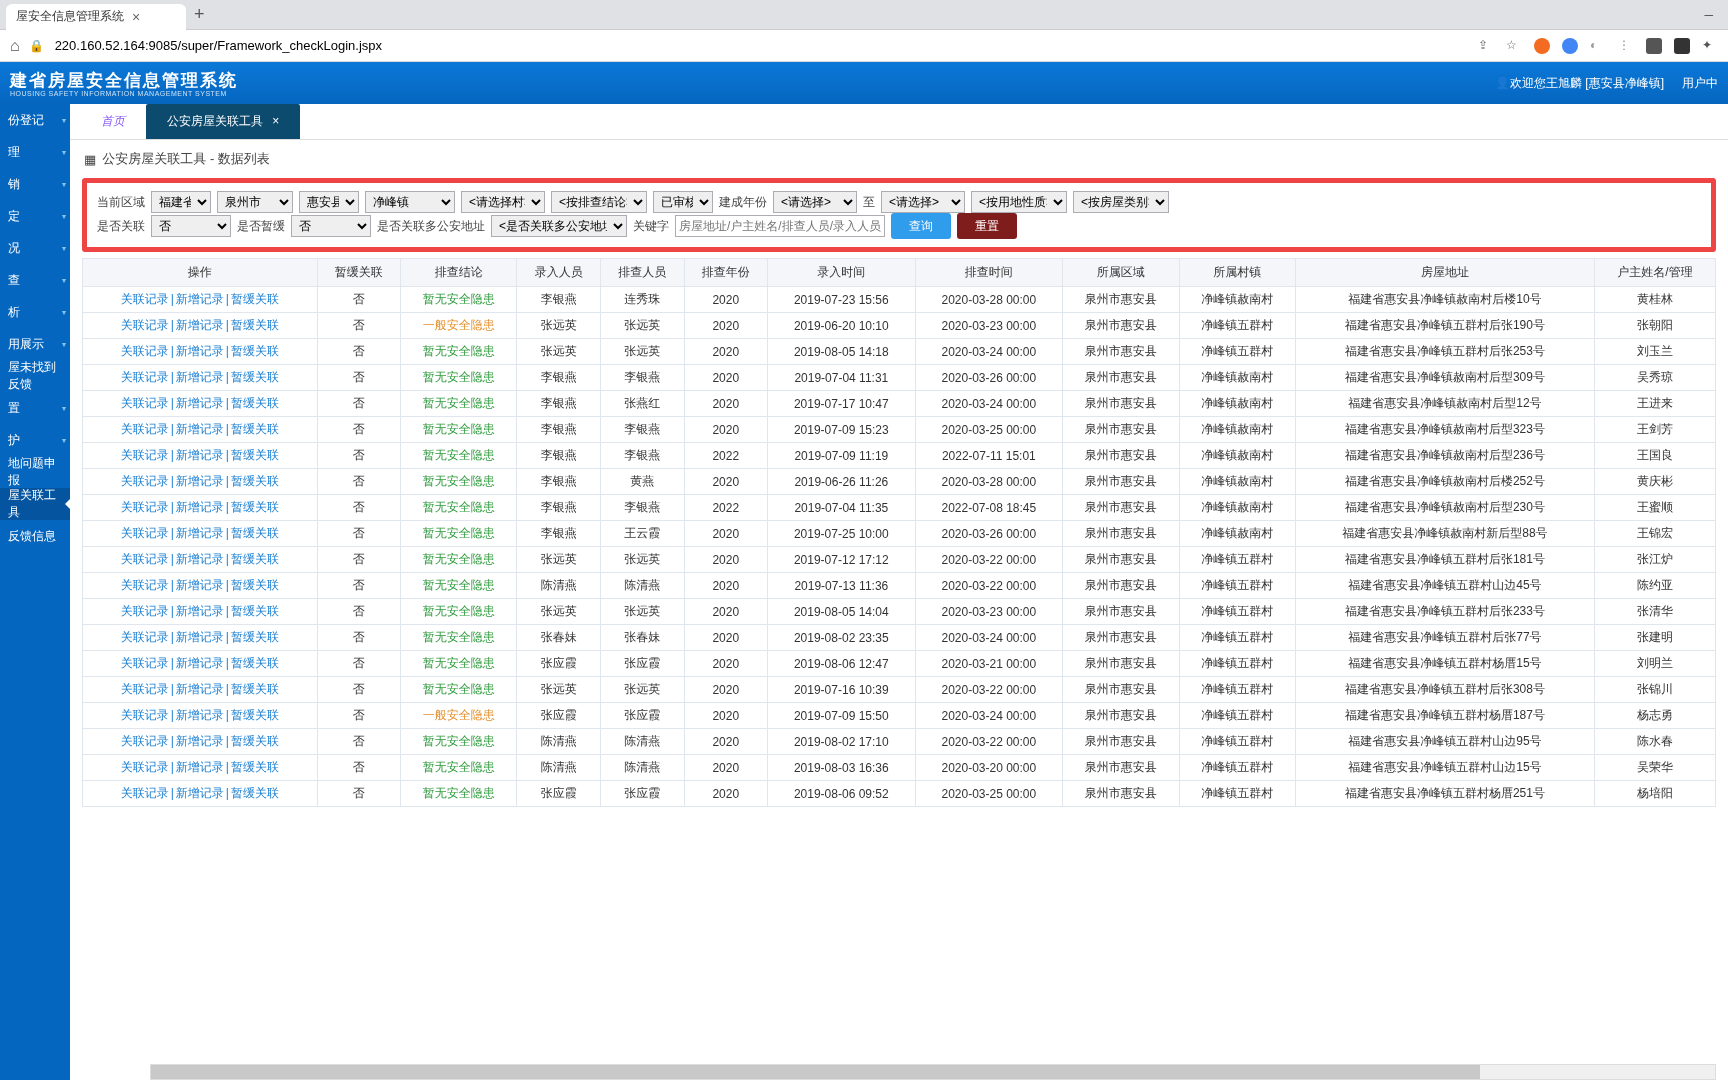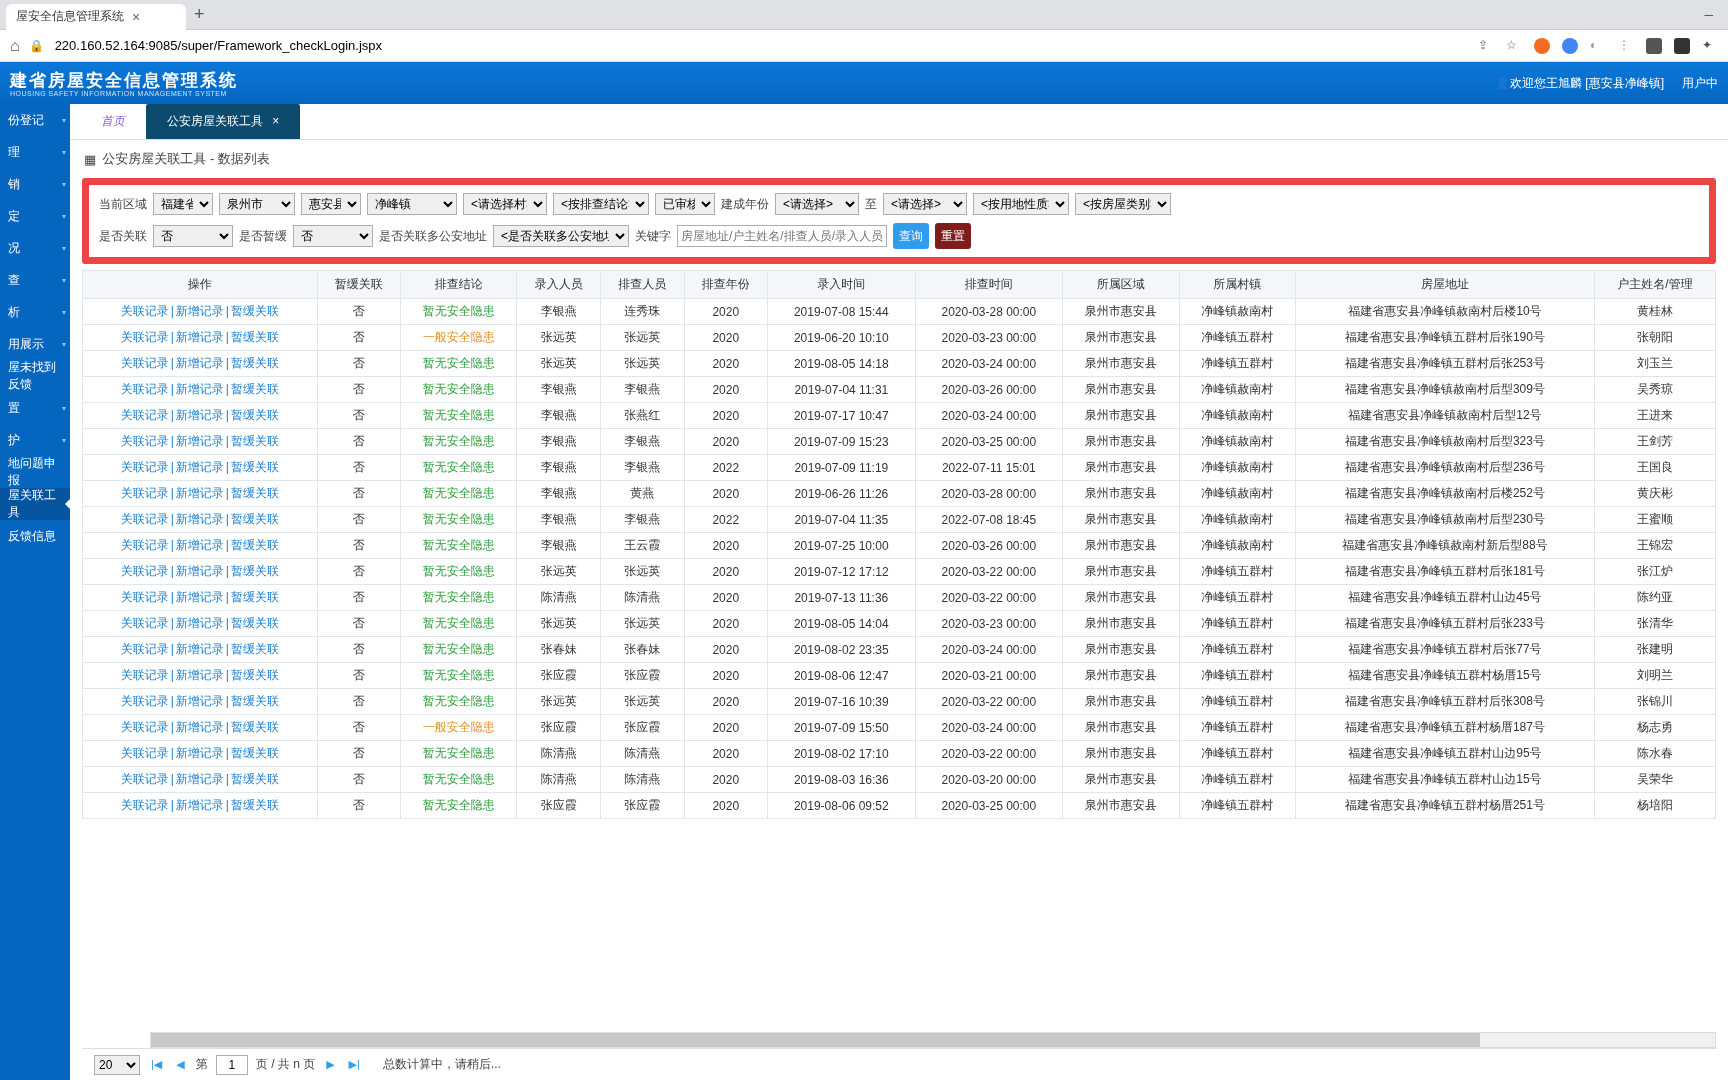--- a/index.html
+++ b/index.html
@@ -25,25 +25,25 @@
 .side-item.active { background:#0454a0; }
 .side-caret { position:absolute; right:4px; font-size:8px; color:#88c3f0; }
 .side-wedge { position:absolute; right:-1px; top:50%; transform:translateY(-50%); width:0; height:0; border-top:6px solid transparent; border-bottom:6px solid transparent; border-right:6px solid #fff; }
 .main { flex:1; background:#fff; display:flex; flex-direction:column; }
 .tabs { height:36px; border-bottom:1px solid #ddd; display:flex; align-items:flex-end; padding-left:10px; }
 .tab { padding:8px 20px; font-size:12px; cursor:pointer; border:1px solid transparent; }
 .tab.home { color:#8b5cf6;font-style:italic; }
 .tab.active { background:#0c4a6e; color:#fff; border-radius:2px 2px 0 0; }
 .tab-close { margin-left:6px; cursor:pointer; }
 .crumb { padding:10px 14px; color:#444; display:flex; align-items:center; gap:6px; font-size:13px; }
-.filters { border:7px solid #ef4444; border-radius:3px; margin:0 12px; padding:8px 10px; display:flex; flex-direction:column; gap:8px; }
+.filters { border:5px solid #ef4444; border-radius:3px; margin:0 12px; padding:8px 10px; display:flex; flex-direction:column; gap:0; }
 .filter-row { display:flex; align-items:center; flex-wrap:wrap; gap:6px; }
 .filter-row label { color:#444; }
 .filter-row select, .filter-row input { height:22px; border:1px solid #abadb3; font-size:12px; padding:0 3px; }
-.btn { height:26px; padding:0 6px; border:none; border-radius:3px; cursor:pointer; font-size:12px; }
+.btn { height:26px; padding:0 18px; border:none; border-radius:3px; cursor:pointer; font-size:12px; }
 .btn.primary { background:#2f9cec; color:#fff; }
 .btn.secondary { background:#7f1d1d; color:#fff; }
 .table-wrap { flex:1; margin:6px 12px 0 12px; overflow:hidden; }
 .table-inner { overflow:auto; height:100%; }
 table { border-collapse:collapse; width:100%; min-width:1400px; }
 th,td { border:1px solid #e0e6ed; padding:4px 6px; text-align:center; font-size:12px; white-space:nowrap; }
 th { background:#f4f6f9; color:#333; font-weight:normal; height:28px; }
 td { height:21px; }
 td.actions a { color:#1b7fd1; text-decoration:none; }
 td.actions .sep { color:#1b7fd1; padding:0 2px; }
@@ -178,21 +178,21 @@
               </tr>
             </thead>
           <tbody id="tbody">
               <tr>
                 <td class="actions"><a>关联记录</a><span class="sep">|</span><a>新增记录</a><span class="sep">|</span><a>暂缓关联</a></td>
                 <td>否</td>
                 <td class="cc-green">暂无安全隐患</td>
                 <td>李银燕</td>
                 <td>连秀珠</td>
                 <td>2020</td>
-                <td>2019-07-08 15:44</td>
+                <td>2019-07-23 15:56</td>
                 <td>2020-03-28 00:00</td>
                 <td>泉州市惠安县</td>
                 <td>净峰镇赦南村</td>
                 <td>福建省惠安县净峰镇赦南村后楼10号</td>
                 <td>黄桂林</td>
               </tr>
               <tr>
                 <td class="actions"><a>关联记录</a><span class="sep">|</span><a>新增记录</a><span class="sep">|</span><a>暂缓关联</a></td>
                 <td>否</td>
                 <td class="cc-orange">一般安全隐患</td>
@@ -458,25 +458,14 @@
                 <td>福建省惠安县净峰镇五群村杨厝251号</td>
                 <td>杨培阳</td>
               </tr>
             </tbody>
         </table>
       </div>
     </div>
     <div class="hscroll">
         <div class="thumb"></div>
       </div>
-    <div class="pager">
-      <select style="width:46px"><option>20</option></select>
-      <span class="nav-ico">|◀</span>
-      <span class="nav-ico">◀</span>
-      <span>第</span>
-      <input style="width: 32px; text-align: center;" value="1">
-      <span>页 / 共 n 页</span>
-      <span class="nav-ico">▶</span>
-      <span class="nav-ico">▶|</span>
-      <span style="margin-left:12px">总数计算中，请稍后...</span>
-    </div>
   </div>
 </div>
 
 </body></html>

